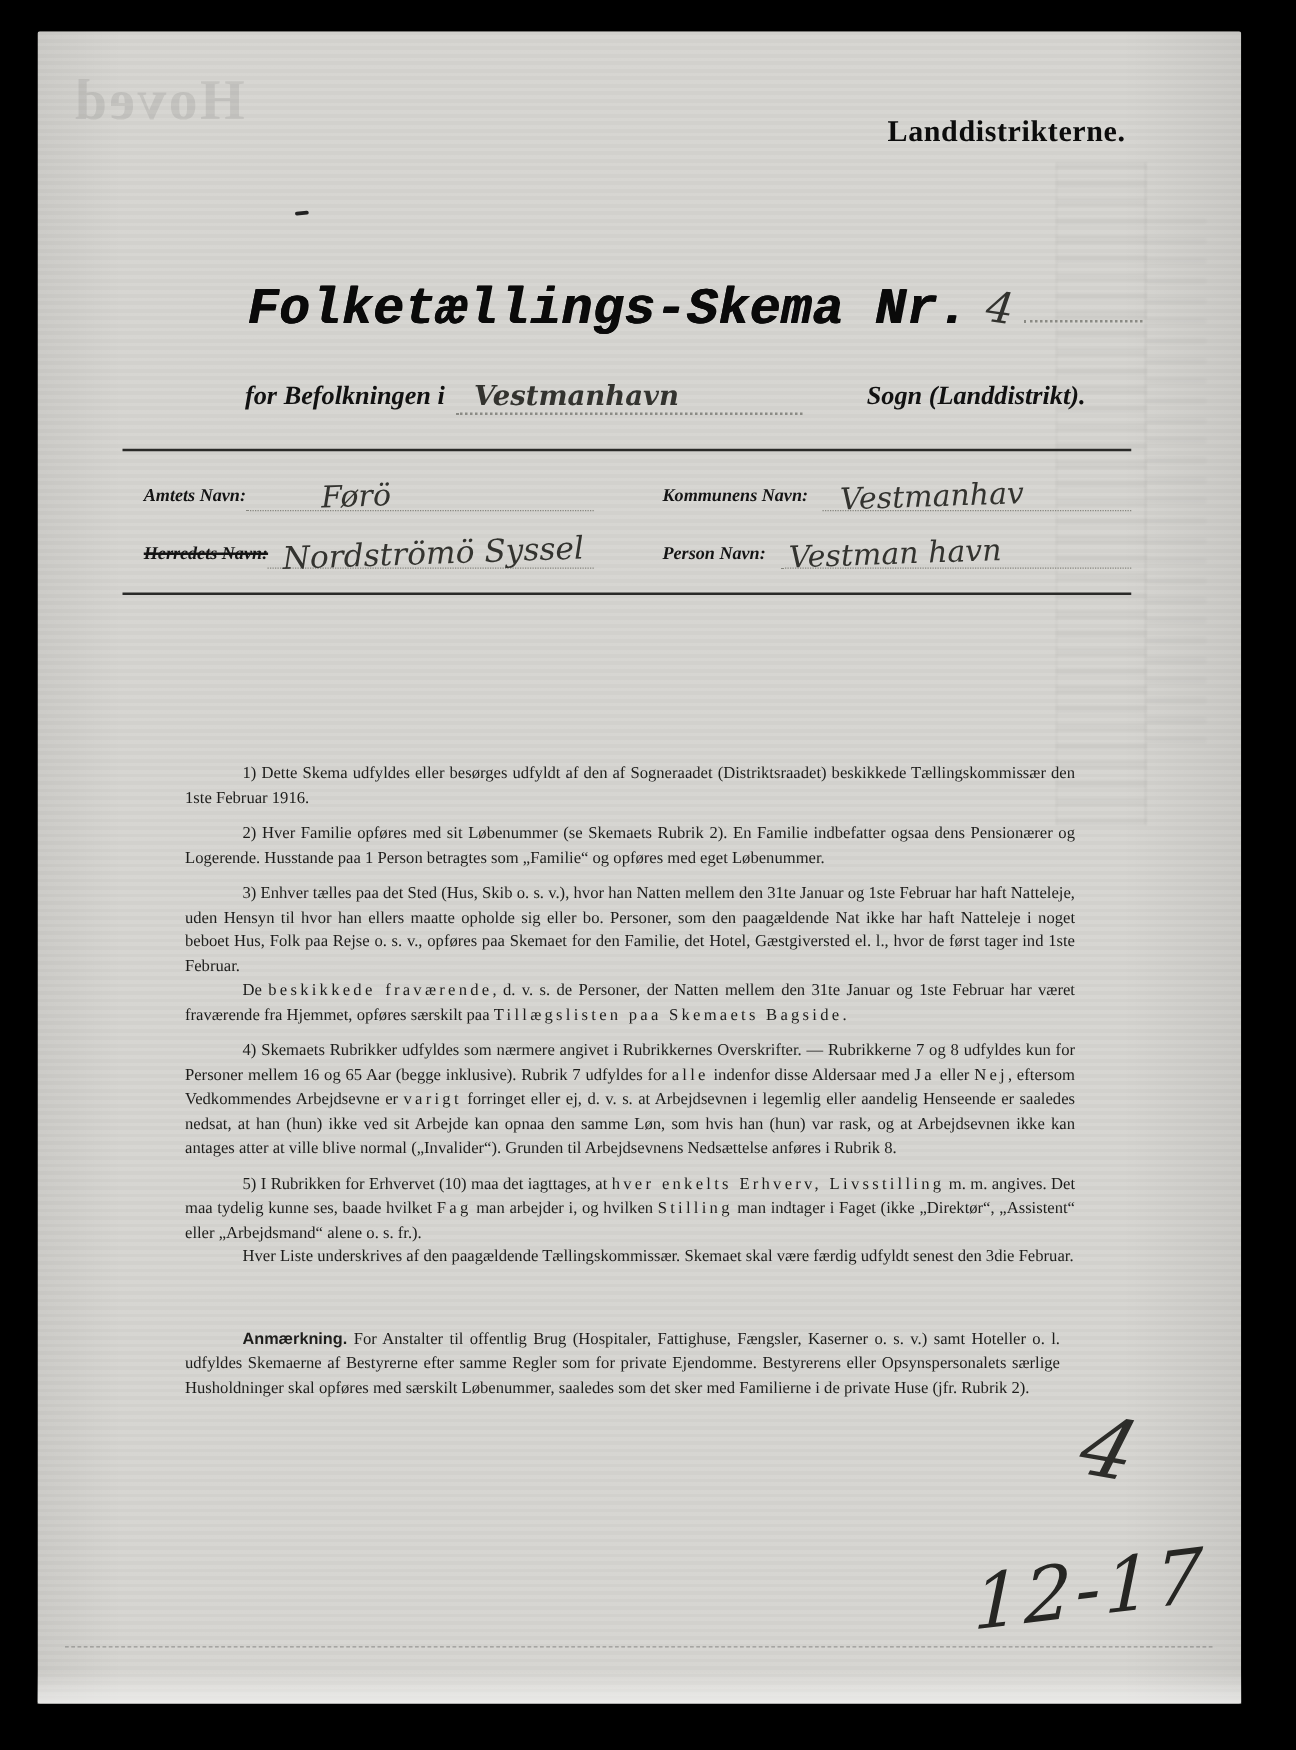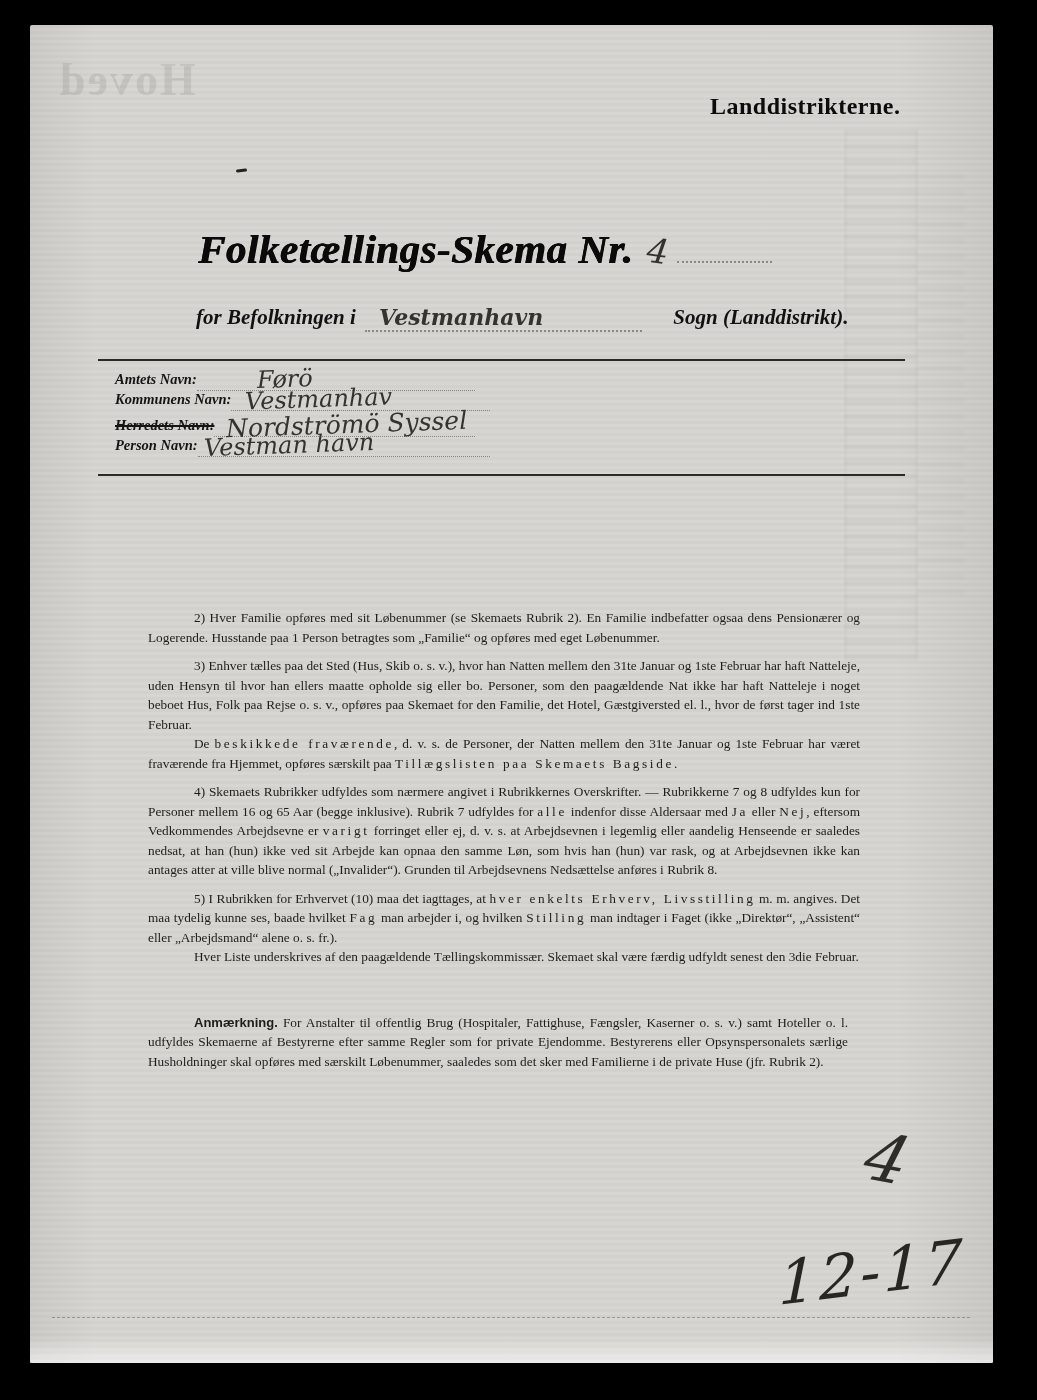--- a/index.html
+++ b/index.html
@@ -32,45 +32,45 @@
   .hdr-left{position:absolute;left:85px;top:74px;font-family:"Liberation Sans",sans-serif;
          font-weight:bold;font-size:15px;color:#101010;border-bottom:2px solid #151515;
          padding:0 6px 5px 0;letter-spacing:0.3px;}
   .hdr-right{position:absolute;left:680px;top:68px;font-family:"Liberation Serif",serif;
          font-weight:bold;font-size:24px;color:#0c0c0c;letter-spacing:0.5px;}
   .pen-dash{position:absolute;left:206px;top:144px;width:11px;height:3px;background:#222;
          border-radius:2px;transform:rotate(-6deg);}
   
   .title-row{position:absolute;left:118px;top:200px;width:712px;padding-left:50px;
          white-space:nowrap;}
-  .title-main{font-family:Liberation Serif, serif;font-weight:bold;font-style:italic;
+  .title-main{font-family:Liberation Mono, monospace;font-weight:bold;font-style:italic;
          font-size:41px;color:#0a0a0a;letter-spacing:0.5px;
          text-shadow:0.7px 0 0 #0a0a0a, 0 0.4px 0 #0a0a0a;}
   .hw{font-family:"DejaVu Serif",serif;font-style:italic;color:#33332f;}
   .title-num{font-size:34px;margin-left:10px;display:inline-block;transform:rotate(8deg);}
   .title-dots{display:inline-block;width:95px;border-bottom:2px dotted #8a8a84;
          vertical-align:baseline;margin-left:4px;}
   .subtitle-row{position:absolute;left:118px;top:278px;width:712px;padding-left:48px;
          font-family:"Liberation Serif",serif;font-weight:bold;font-style:italic;
          font-size:21px;color:#111;white-space:nowrap;}
   .sub-val{display:inline-block;min-width:255px;border-bottom:2px dotted #8a8a84;
          font-size:22px;font-weight:bold;padding:0 8px 0 14px;margin:0 8px 0 4px;
          transform:translateY(1px);}
-  .sub-suf{margin-left:18px;}
+  .sub-suf{margin-left:38px;}
   
   .rule{position:absolute;left:68px;width:807px;height:2px;background:#2a2a28;}
   .rule-top{top:334px;}
   .rule-bottom{top:449px;}
   
-  .frow{position:absolute;left:85px;width:790px;height:38px;display:flex;flex-direction:column;}
+  .frow{position:absolute;left:85px;width:790px;height:38px;display:flex;}
   .frow1{top:346px;}
   .frow2{top:392px;}
   .fcell{display:flex;align-items:flex-end;}
   .fcell-l{width:360px;margin-right:55px;}
-  .fcell-r{width:375px;}
+  .fcell-r{width:375px;gap:12px;}
   .flabel{font-family:"Liberation Serif",serif;font-weight:bold;font-style:italic;
          font-size:14.5px;color:#141414;white-space:nowrap;padding-bottom:3px;}
   .struck{text-decoration:line-through;text-decoration-thickness:2px;}
   .fline{flex:1;border-bottom:1.5px dotted #86867f;position:relative;height:100%;}
   .fvalue{position:absolute;bottom:-3px;font-size:24px;white-space:nowrap;
          transform:rotate(-2deg);}
   .fv-amt{left:60px;}  .fv-herred{left:12px;font-size:25px;}
   .fv-kommune{left:14px;} .fv-by{left:6px;}
   
   .regler-head{position:absolute;left:118px;top:536px;width:712px;text-align:center;
@@ -142,20 +142,21 @@
         <span class="flabel">Person Navn:</span>
         <span class="fline">
           <span class="fvalue hw fv-by">Vestman havn</span>
         </span>
       </div>
     </div>
 
     <div class="rule rule-bottom"></div>
 
     <div class="rules-body">
+        <div class="para gap"><span>1) Dette Skema udfyldes eller besørges udfyldt af den af Sogneraadet (Distriktsraadet) beskikkede Tællingskommissær den 1ste Februar 1916.</span></div>
         <div class="para gap"><span>2) Hver Familie opføres med sit Løbenummer (se Skemaets Rubrik 2).  En Familie indbefatter ogsaa dens Pensionærer og Logerende.  Husstande paa 1 Person betragtes som „Familie“ og opføres med eget Løbenummer.</span></div>
         <div class="para gap"><span>3) Enhver tælles paa det Sted (Hus, Skib o. s. v.), hvor han Natten mellem den 31te Januar og 1ste Februar har haft Natteleje, uden Hensyn til hvor han ellers maatte opholde sig eller bo.  Personer, som den paagældende Nat ikke har haft Natteleje i noget beboet Hus, Folk paa Rejse o. s. v., opføres paa Skemaet for den Familie, det Hotel, Gæstgiversted el. l., hvor de først tager ind 1ste Februar.</span></div>
         <div class="para "><span>De </span><span class="sp">beskikkede fraværende</span><span>, d. v. s. de Personer, der Natten mellem den 31te Januar og 1ste Februar har været fraværende fra Hjemmet, opføres særskilt paa </span><span class="sp">Tillægslisten paa Skemaets Bagside</span><span>.</span></div>
         <div class="para gap"><span>4) Skemaets Rubrikker udfyldes som nærmere angivet i Rubrikkernes Overskrifter. — Rubrikkerne 7 og 8 udfyldes kun for Personer mellem 16 og 65 Aar (begge inklusive).  Rubrik 7 udfyldes for </span><span class="sp">alle</span><span> indenfor disse Aldersaar med </span><span class="sp">Ja</span><span> eller </span><span class="sp">Nej</span><span>, eftersom Vedkommendes Arbejdsevne er </span><span class="sp">varigt</span><span> forringet eller ej, d. v. s. at Arbejdsevnen i legemlig eller aandelig Henseende er saaledes nedsat, at han (hun) ikke ved sit Arbejde kan opnaa den samme Løn, som hvis han (hun) var rask, og at Arbejdsevnen ikke kan antages atter at ville blive normal („Invalider“).  Grunden til Arbejdsevnens Nedsættelse anføres i Rubrik 8.</span></div>
         <div class="para gap"><span>5) I Rubrikken for Erhvervet (10) maa det iagttages, at </span><span class="sp">hver enkelts Erhverv, Livsstilling</span><span> m. m. angives.  Det maa tydelig kunne ses, baade hvilket </span><span class="sp">Fag</span><span> man arbejder i, og hvilken </span><span class="sp">Stilling</span><span> man indtager i Faget (ikke „Direktør“, „Assistent“ eller „Arbejdsmand“ alene o. s. fr.).</span></div>
         <div class="para "><span>Hver Liste underskrives af den paagældende Tællingskommissær.  Skemaet skal være færdig udfyldt senest den 3die Februar.</span></div>
         <div class="para anm"><span class="lead">Anmærkning.</span><span> For Anstalter til offentlig Brug (Hospitaler, Fattighuse, Fængsler, Kaserner o. s. v.) samt Hoteller o. l. udfyldes Skemaerne af Bestyrerne efter samme Regler som for private Ejendomme.  Bestyrerens eller Opsynspersonalets særlige Husholdninger skal opføres med særskilt Løbenummer, saaledes som det sker med Familierne i de private Huse (jfr. Rubrik 2).</span></div>
       </div>
 
     <div class="big4 hw">4</div>

